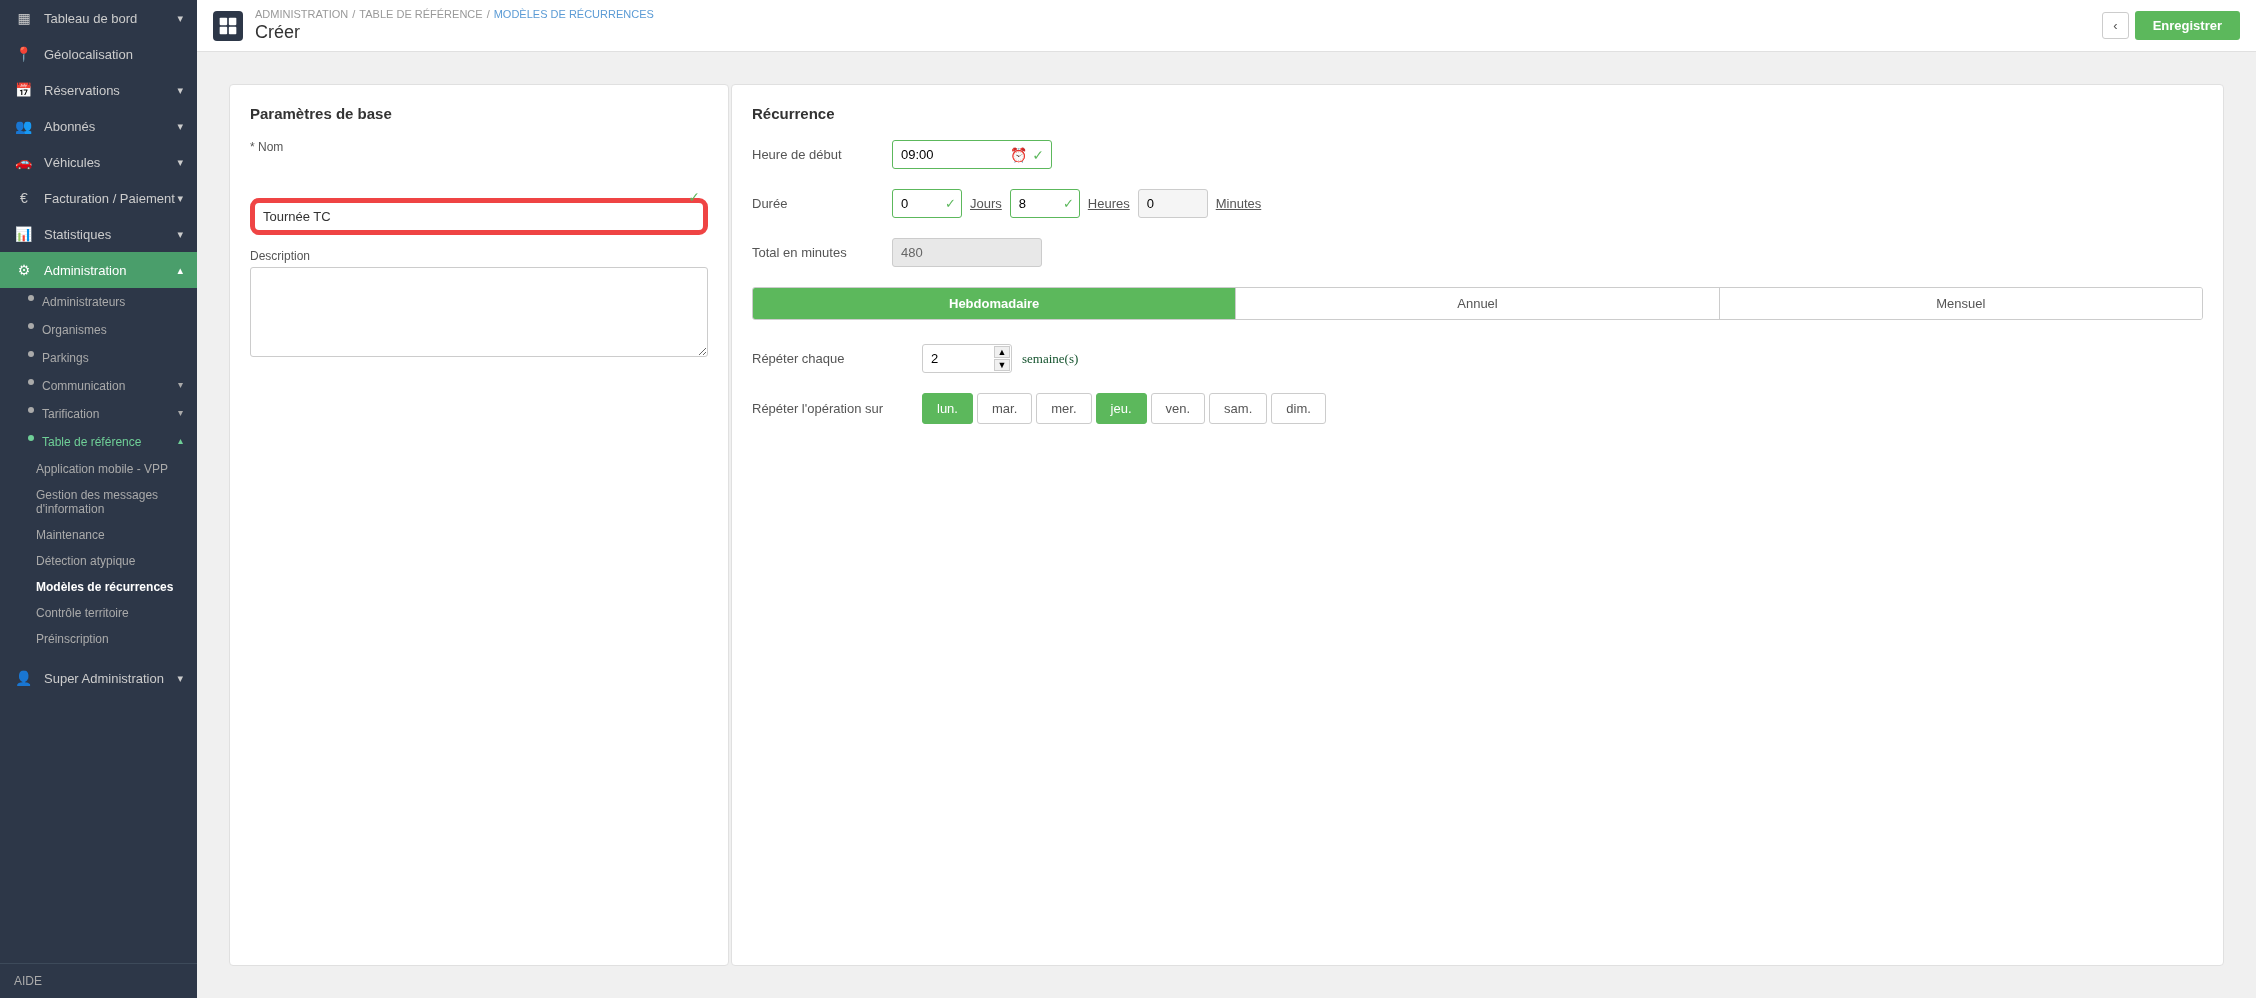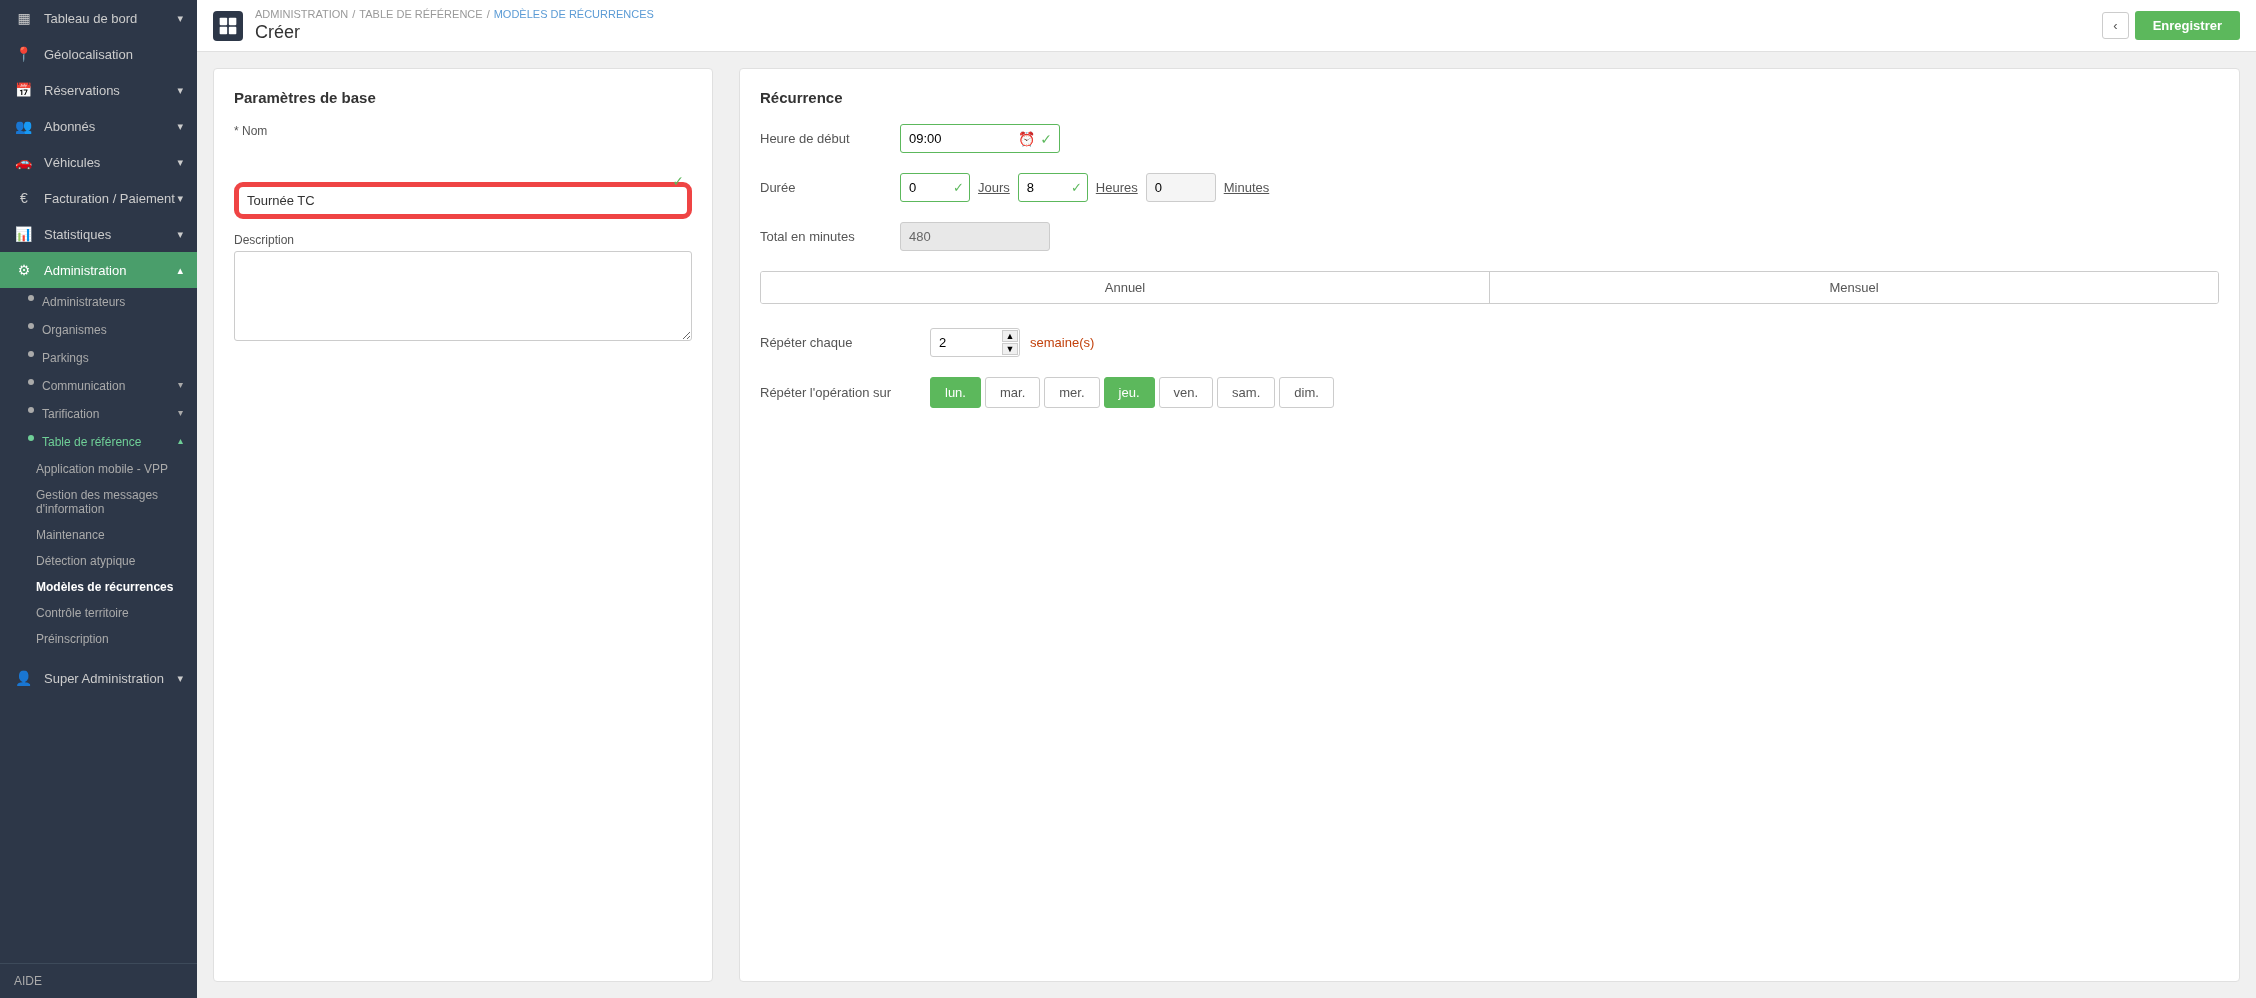--- a/index.html
+++ b/index.html
@@ -149,24 +149,24 @@
       padding: 7px 18px;
       cursor: pointer;
       font-size: 13px;
       border-radius: 3px;
       font-weight: bold;
     }
 
     
     .content-area {
       flex: 1;
-      padding: 16px;
+      padding: 32px;
       overflow-y: auto;
       display: flex;
-      gap: 26px;
+      gap: 2px;
     }
 
     
     .card {
       background: white;
       border-radius: 4px;
       padding: 20px;
       border: 1px solid #e0e0e0;
     }
     .card-left { flex: 0 0 500px; }
@@ -367,21 +367,22 @@
       height: 12px;
       cursor: pointer;
       font-size: 9px;
       display: flex;
       align-items: center;
       justify-content: center;
       line-height: 1;
     }
     .repeat-unit {
       font-size: 13px;
-      color: #c2410c;
+      color: #14532d;
+      font-family: Liberation Serif, serif;
     }
 
     
     .day-group {
       display: flex;
       gap: 4px;
     }
     .day-btn {
       padding: 7px 14px;
       border: 1px solid #ccc;
@@ -592,20 +593,21 @@
           <span class="dur-label">Minutes</span>
         </div>
       </div>
 
       <div class="field-row">
         <span class="field-label">Total en minutes</span>
         <input type="text" class="total-input" value="480" readonly="" style="">
       </div>
 
       <div class="tab-group">
+        <button class="tab-btn active">Hebdomadaire</button>
         <button class="tab-btn">Annuel</button>
         <button class="tab-btn">Mensuel</button>
       </div>
 
       <div class="repeat-row">
         <span class="repeat-label">Répéter chaque</span>
         <div class="repeat-input-wrap">
           <input type="text" class="repeat-num-input" value="2" style="">
           <div class="repeat-spinner">
             <button class="spin-btn">▲</button>

